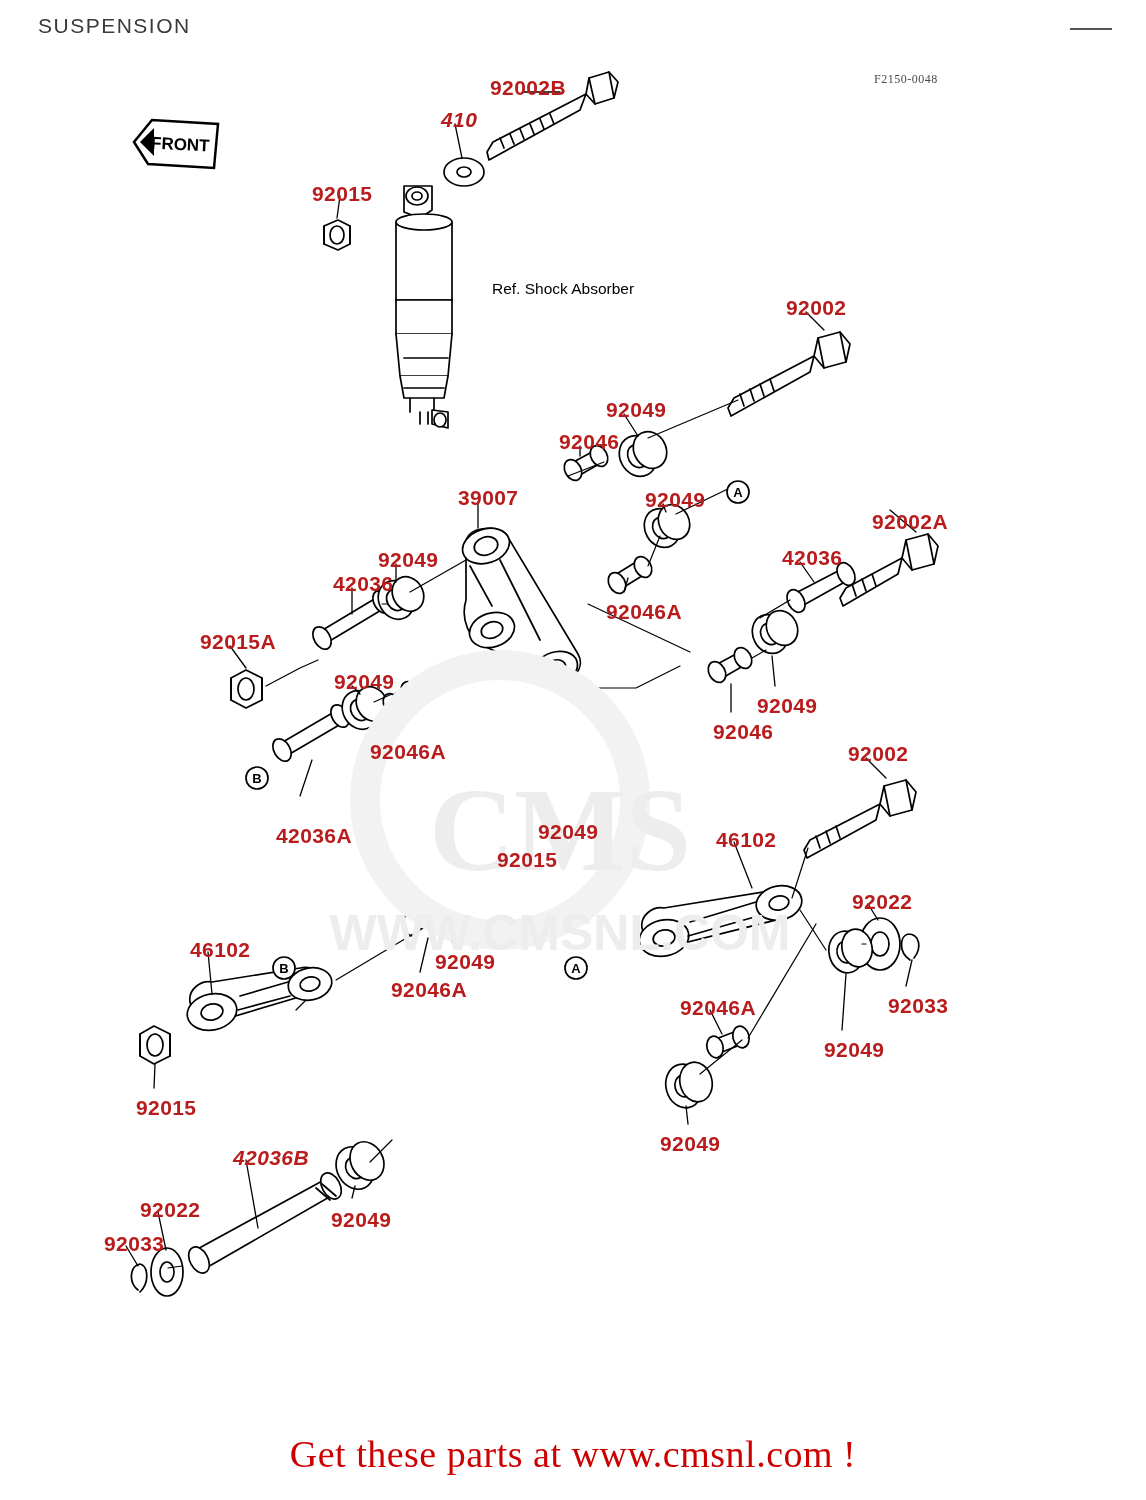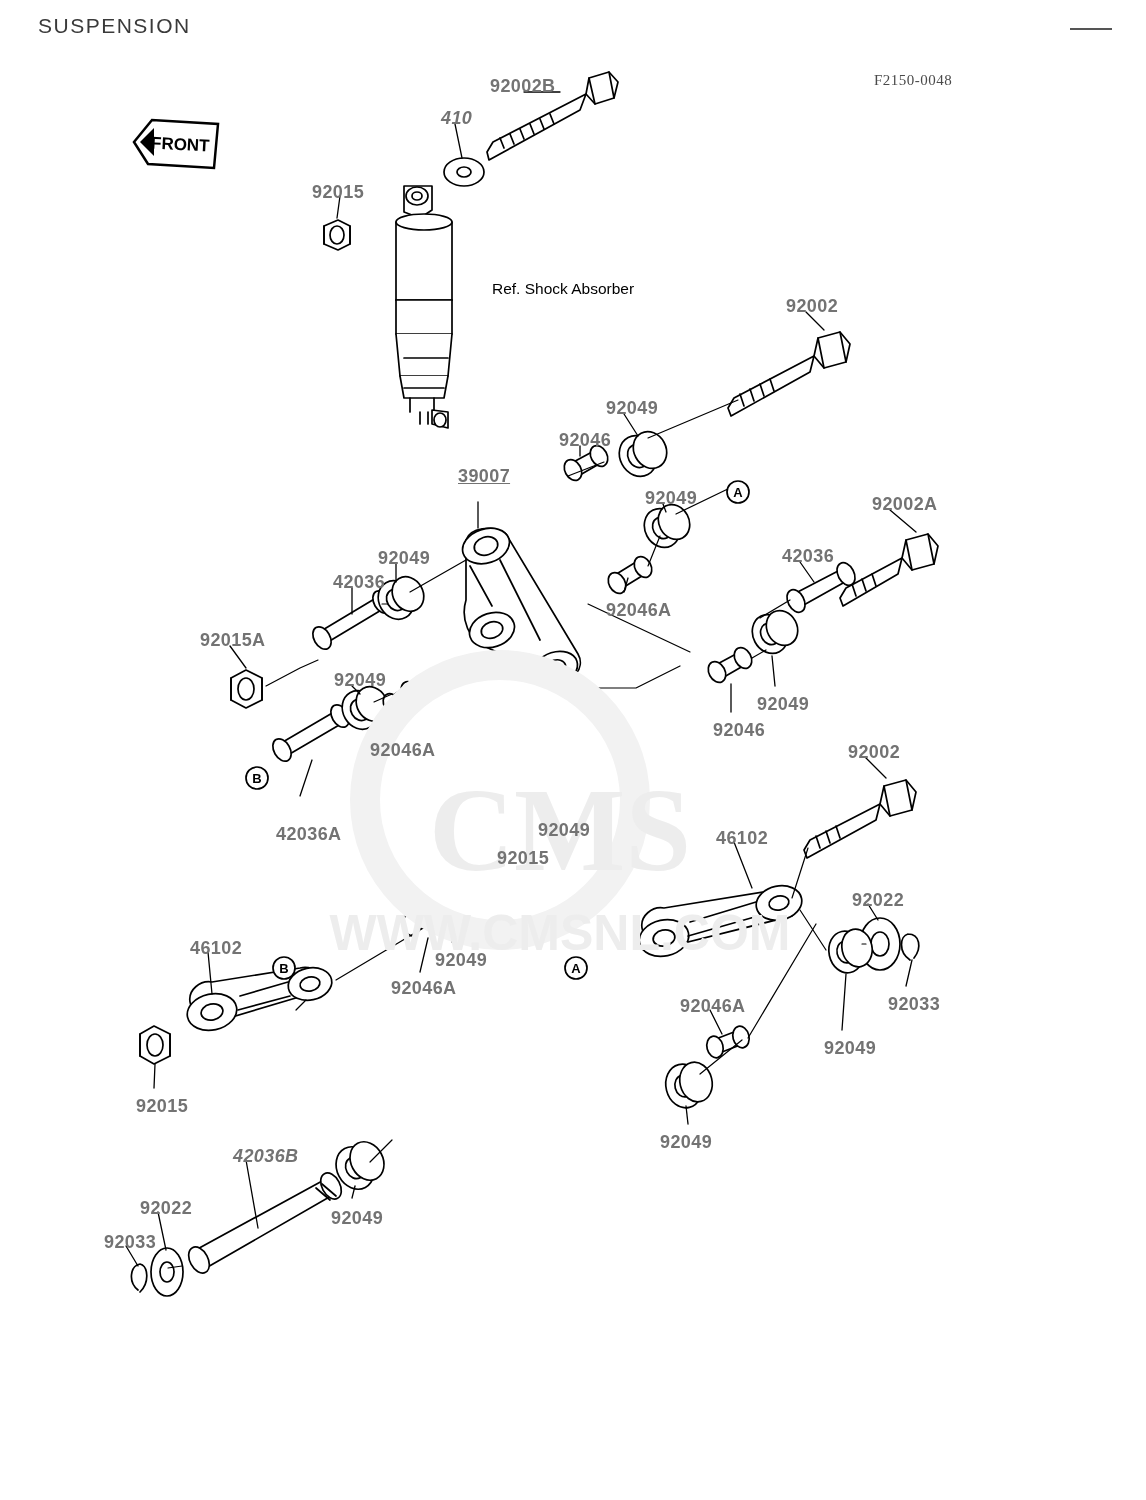--- a/index.html
+++ b/index.html
@@ -33,39 +33,39 @@
     top: 14px;
     font-size: 21px;
     letter-spacing: 1.5px;
     color: #3a3a3a;
     font-family: "Liberation Sans", sans-serif;
   }
   .figcode {
     position: absolute;
     left: 874px;
     top: 72px;
-    font-size: 15px;
+    font-size: 12px;
     color: #4a4a4a;
     letter-spacing: 0.5px;
     font-family: "Liberation Serif", serif;
   }
   .corner-mark {
     position: absolute;
     left: 1070px;
     top: 28px;
     width: 42px;
     height: 2px;
     background: #555;
   }
   .callout {
     position: absolute;
-    font-size: 18px;
+    font-size: 21px;
     font-weight: bold;
     letter-spacing: 0.4px;
-    color: #737373;
+    color: #b91c1c;
     white-space: nowrap;
     font-family: "Liberation Sans", sans-serif;
   }
   .reftext {
     position: absolute;
     font-size: 15.5px;
     color: #000;
     white-space: nowrap;
     font-family: "Liberation Sans", sans-serif;
     margin-top: 8px;
@@ -434,23 +434,23 @@
   </svg>
 
   <div class="reftext" style="left:492px; top:272px;">Ref. Shock Absorber</div>
 
   <div class="callout" style="left:490px; top:76px;">92002B</div>
   <div class="callout" style="left:441px; top:108px;font-style:italic;">410</div>
   <div class="callout" style="left:312px; top:182px;">92015</div>
   <div class="callout" style="left:786px; top:296px;">92002</div>
   <div class="callout" style="left:606px; top:398px;">92049</div>
   <div class="callout" style="left:559px; top:430px;">92046</div>
-  <div class="callout" style="left:458px; top:466px;text-decoration:underline;">39007</div>
+  <div class="callout" style="left:458px; top:486px;">39007</div>
   <div class="callout" style="left:645px; top:488px;">92049</div>
-  <div class="callout" style="left:872px; top:494px;">92002A</div>
+  <div class="callout" style="left:872px; top:510px;">92002A</div>
   <div class="callout" style="left:378px; top:548px;">92049</div>
   <div class="callout" style="left:782px; top:546px;">42036</div>
   <div class="callout" style="left:333px; top:572px;">42036</div>
   <div class="callout" style="left:606px; top:600px;">92046A</div>
   <div class="callout" style="left:200px; top:630px;">92015A</div>
   <div class="callout" style="left:334px; top:670px;">92049</div>
   <div class="callout" style="left:757px; top:694px;">92049</div>
   <div class="callout" style="left:370px; top:740px;">92046A</div>
   <div class="callout" style="left:713px; top:720px;">92046</div>
   <div class="callout" style="left:276px; top:824px;">42036A</div>
@@ -465,13 +465,14 @@
   <div class="callout" style="left:888px; top:994px;">92033</div>
   <div class="callout" style="left:680px; top:996px;">92046A</div>
   <div class="callout" style="left:824px; top:1038px;">92049</div>
   <div class="callout" style="left:136px; top:1096px;">92015</div>
   <div class="callout" style="left:660px; top:1132px;">92049</div>
   <div class="callout" style="left:233px; top:1146px;font-style:italic;">42036B</div>
   <div class="callout" style="left:331px; top:1208px;">92049</div>
   <div class="callout" style="left:140px; top:1198px;">92022</div>
   <div class="callout" style="left:104px; top:1232px;">92033</div>
 
+  <div class="footer">Get these parts at www.cmsnl.com !</div>
 </div>
 
 </body></html>

